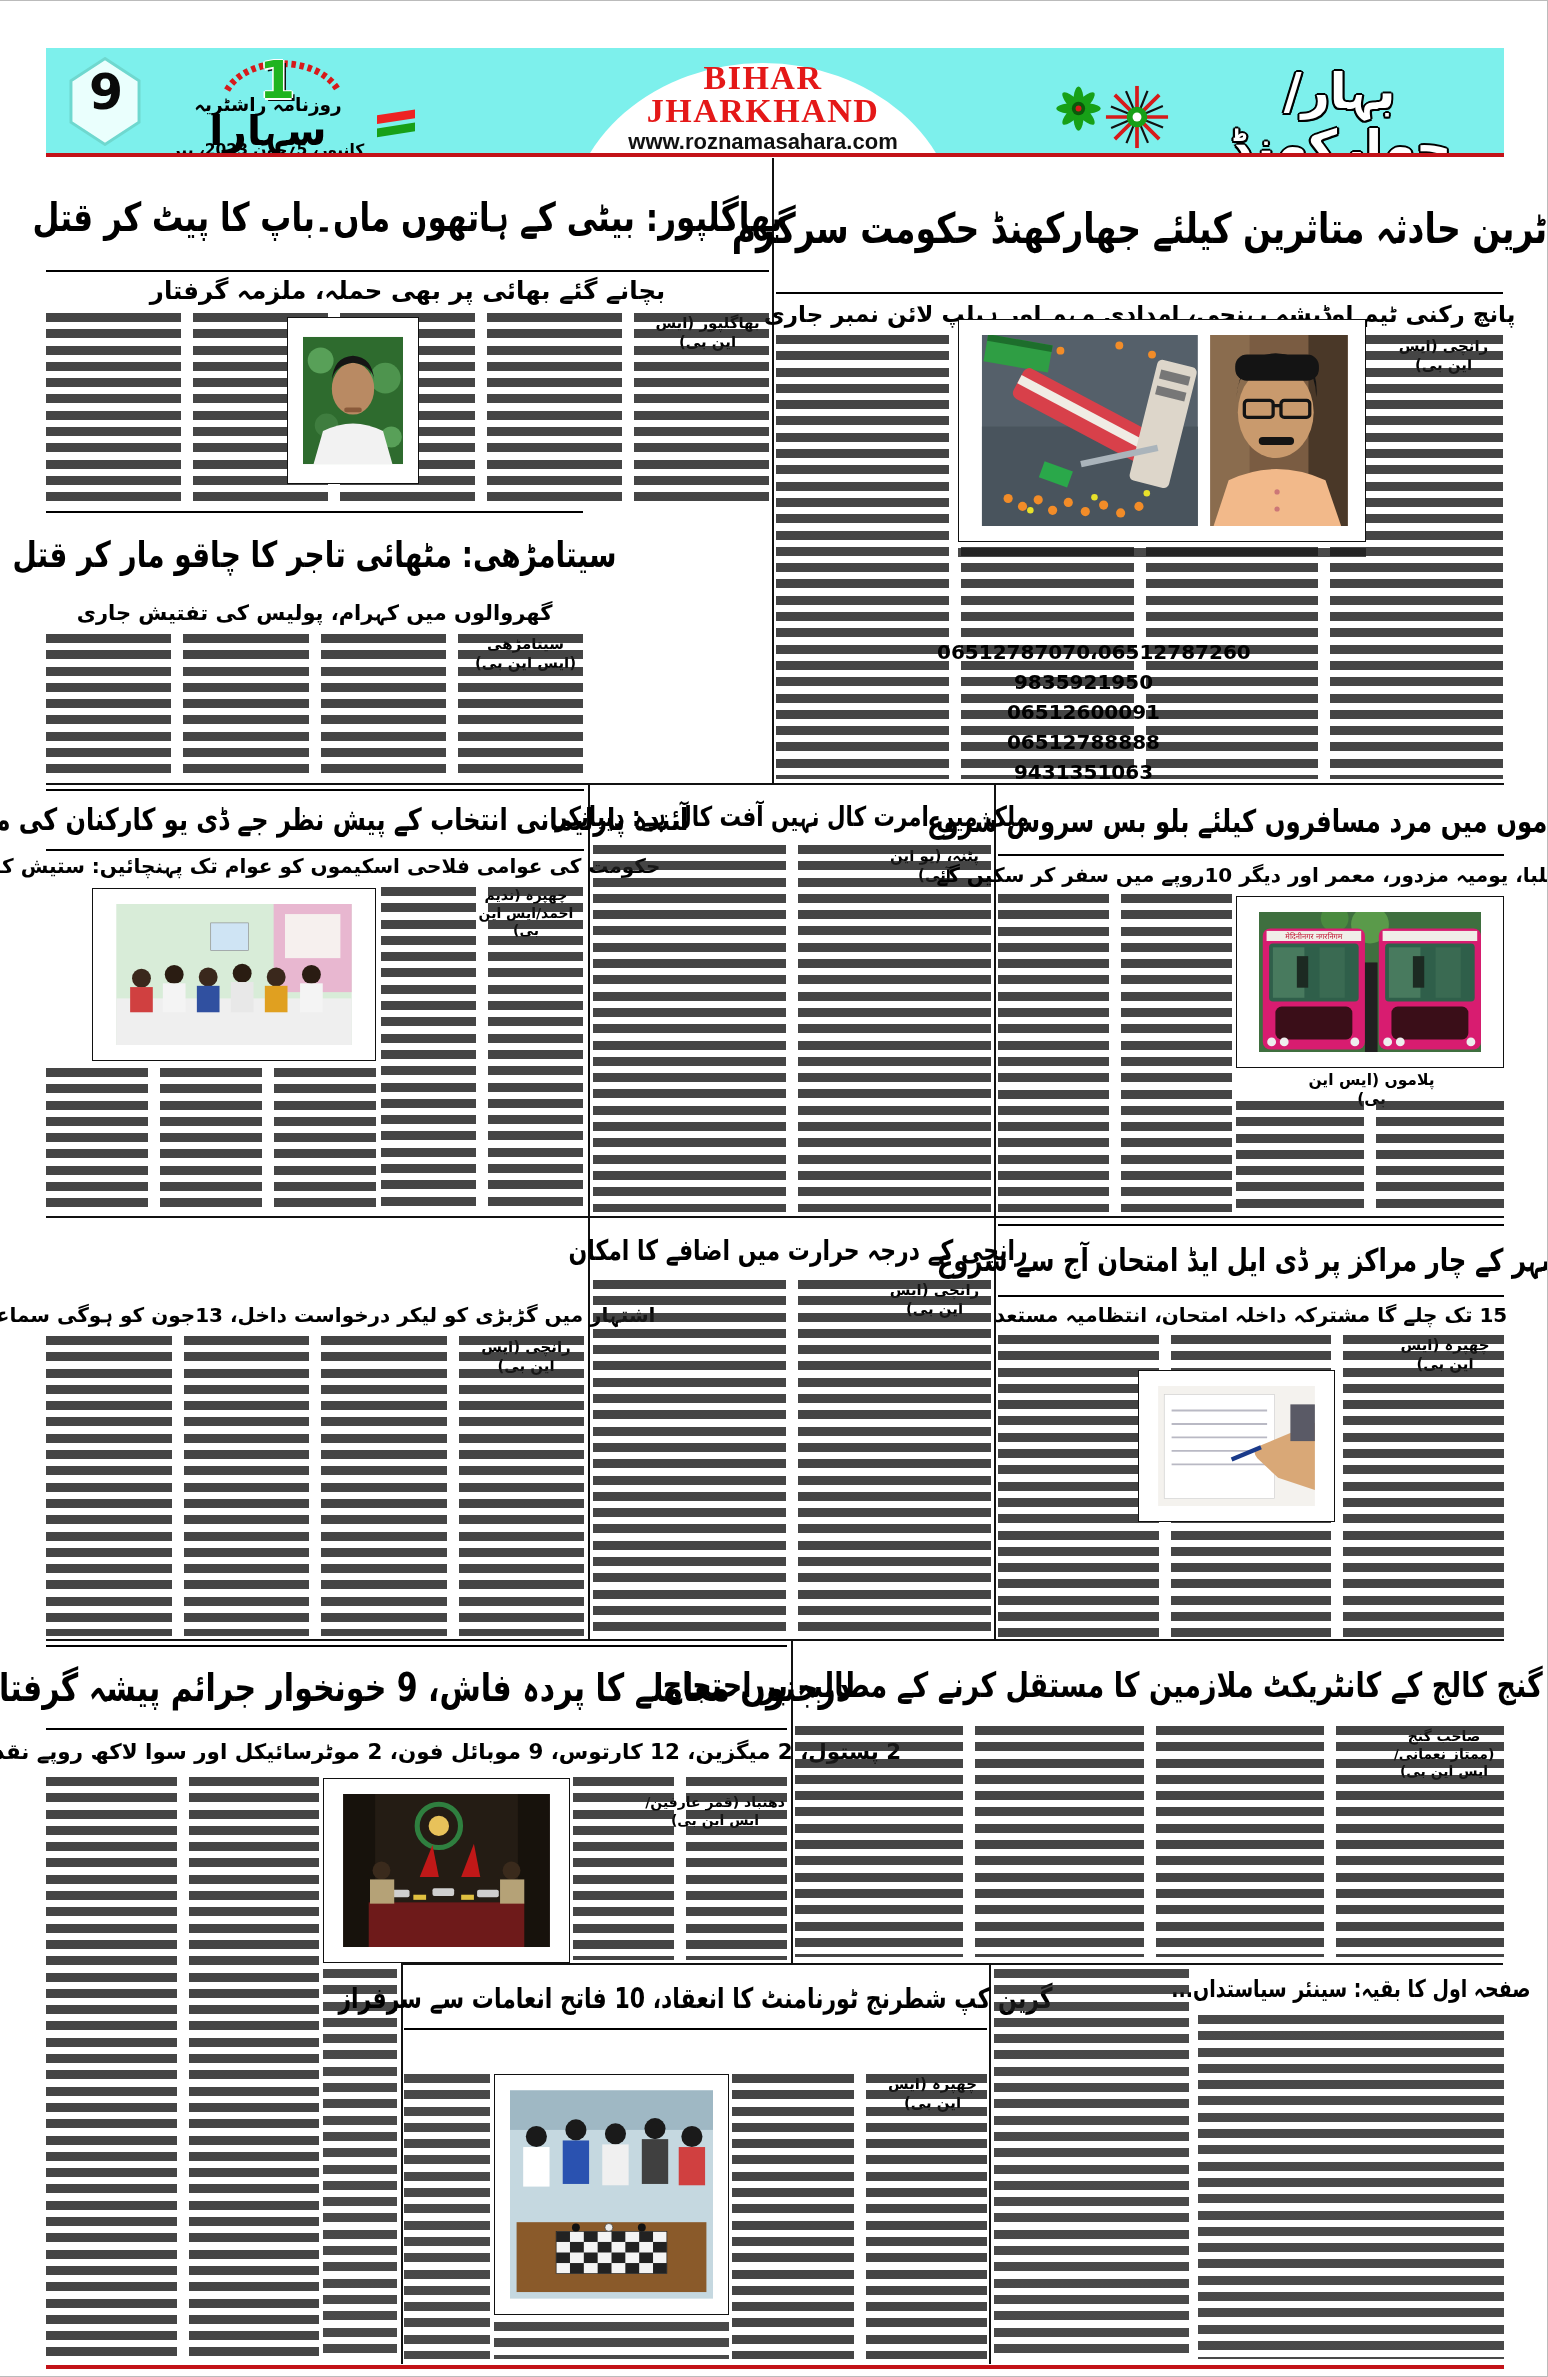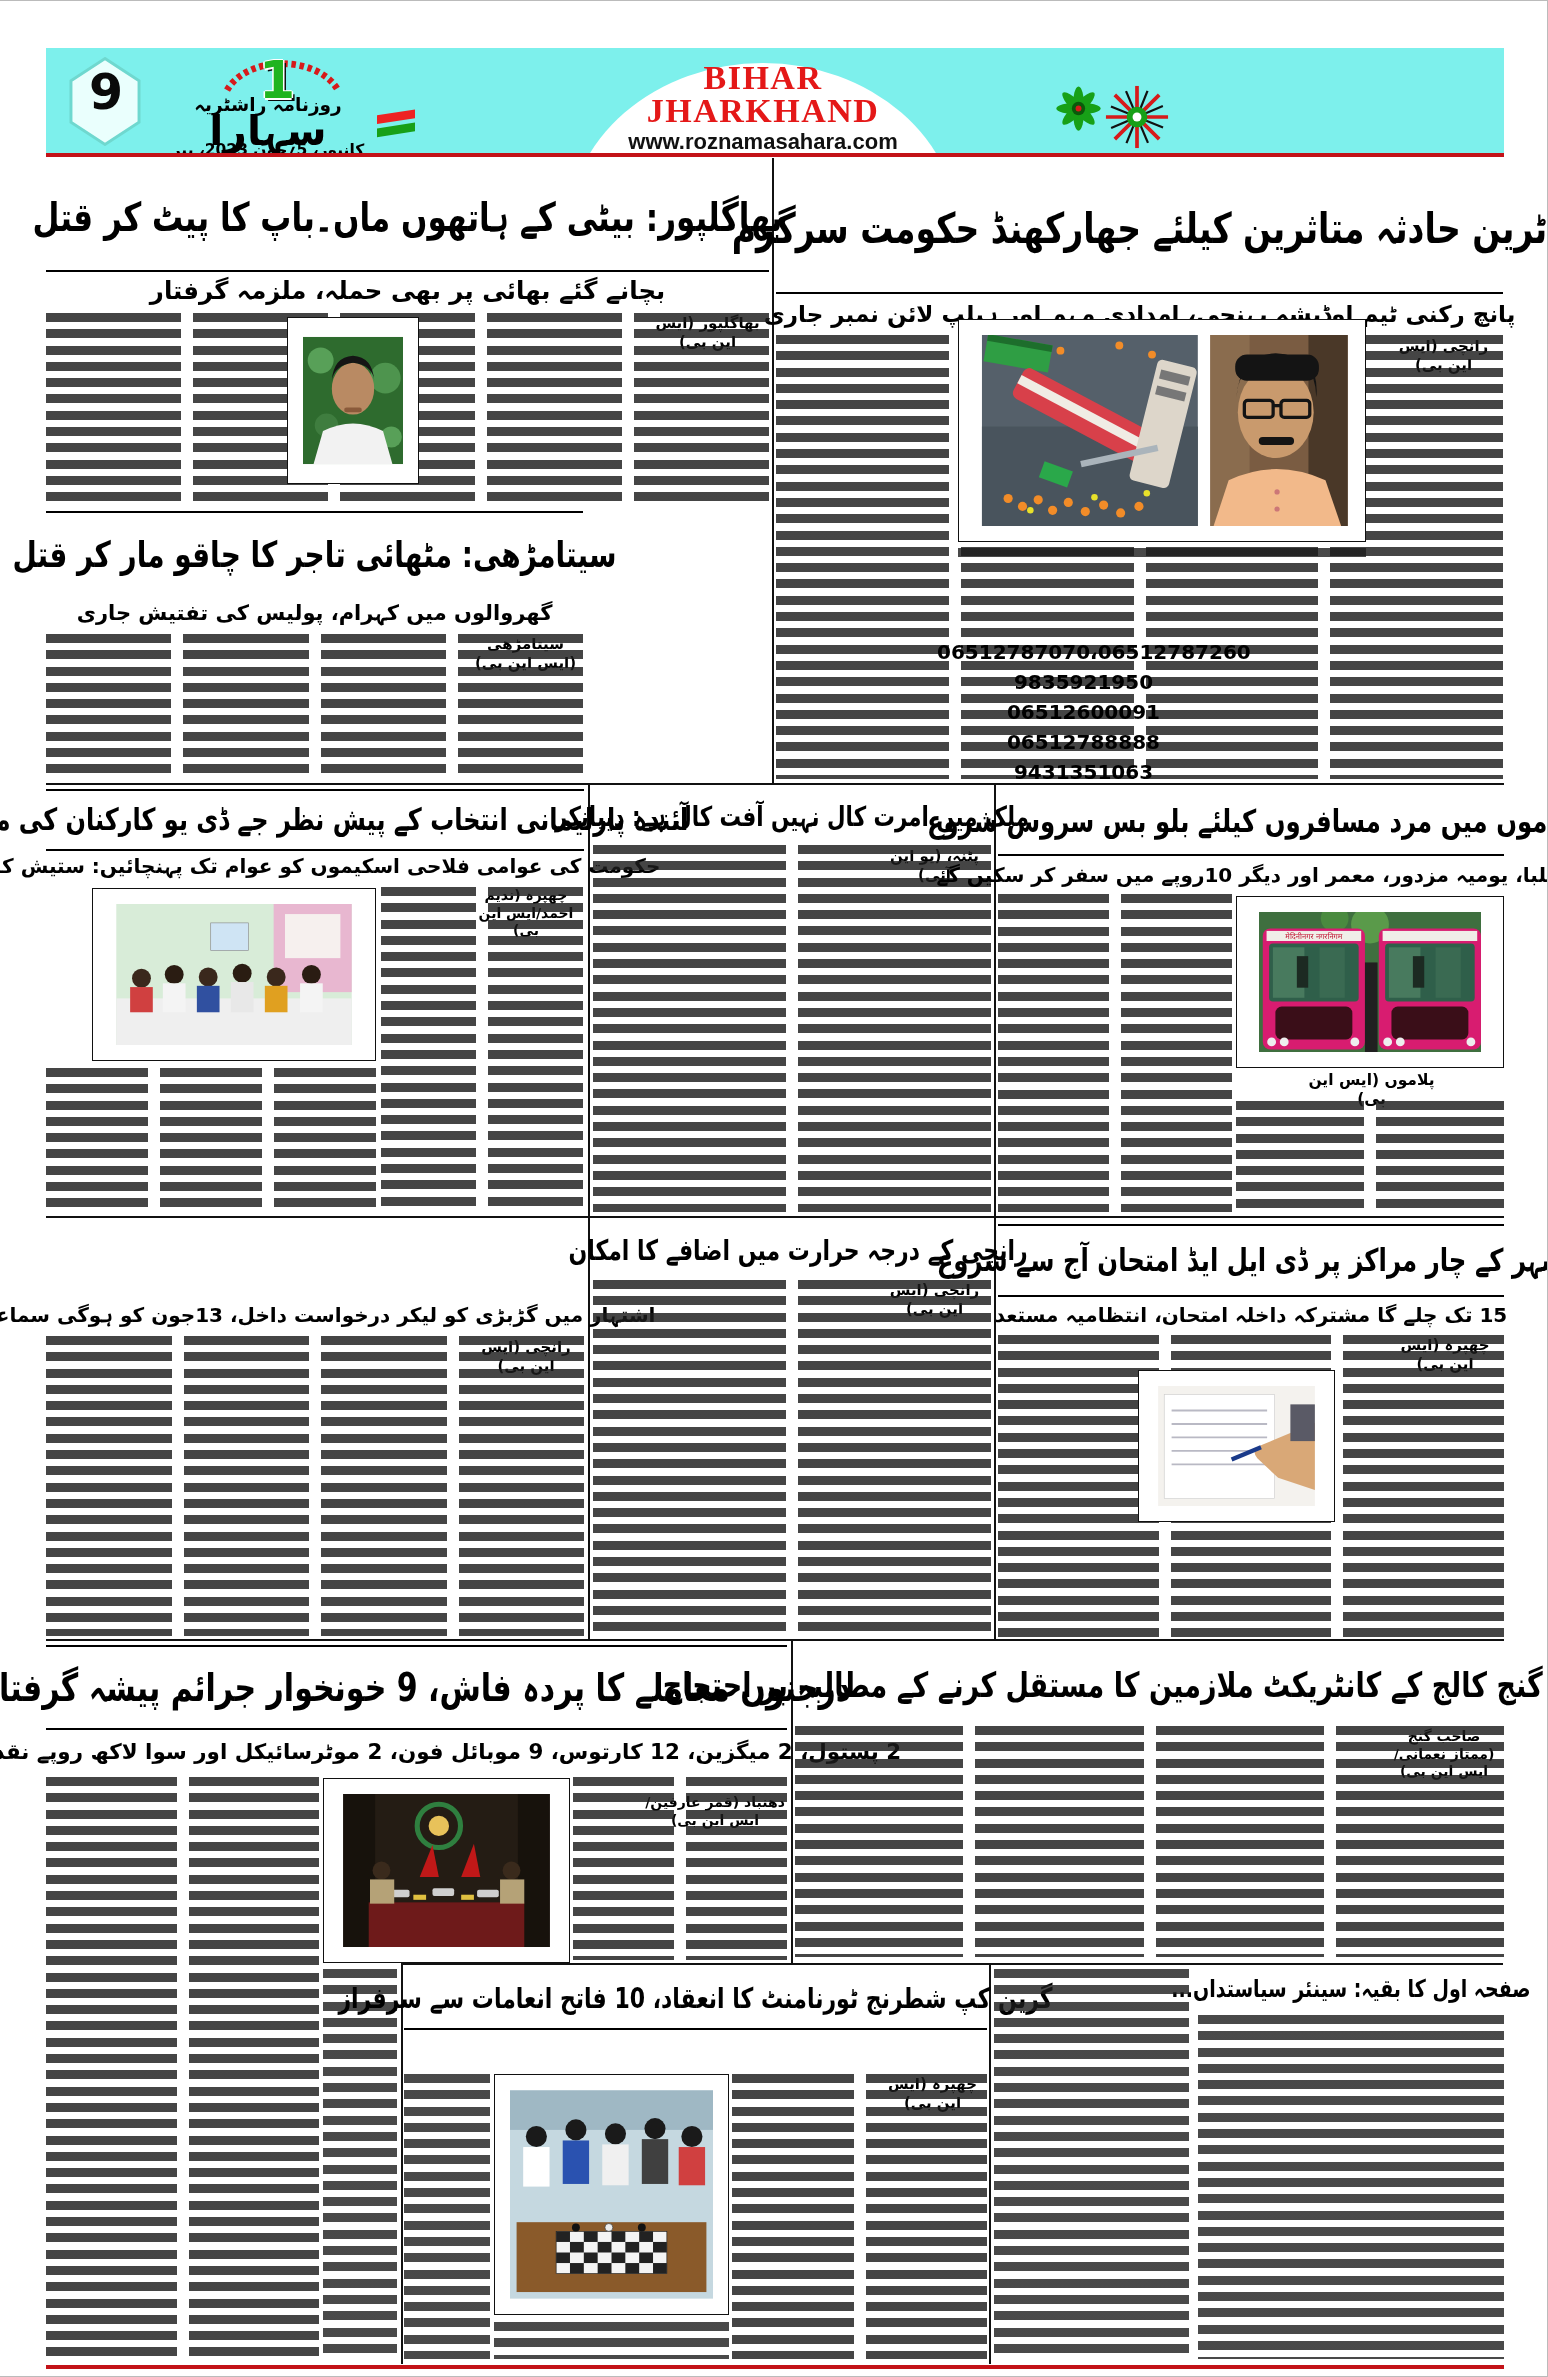--- a/index.html
+++ b/index.html
@@ -89,20 +89,21 @@
         <g stroke="#111" stroke-width="3">
           <line y1="-38" y2="38" transform="rotate(22)"></line>
             <line y1="-38" y2="38" transform="rotate(67)"></line>
           <line y1="-38" y2="38" transform="rotate(112)"></line>
             <line y1="-38" y2="38" transform="rotate(157)"></line>
         </g>
         <circle r="14" fill="#17a017"></circle>
           <circle r="6" fill="#fff"></circle>
       </g>
     </svg>
+    <div class="abs regionur" style="left:1131px;top:15px;width:325px;font-size:49px;text-align:center;">بہار/جھارکھنڈ</div>
   </div>
   <div class="redline abs" style="left:46px;top:152px;width:1458px;height:3.7px;"></div>
 
   <div class="hl" style="left:46px;top:782px;width:1458px;"></div>
   <div class="hl" style="left:46px;top:1215px;width:1458px;"></div>
   <div class="hl" style="left:46px;top:1638px;width:1458px;"></div>
   <div class="hl" style="left:401px;top:1962px;width:1102px;"></div>
   <div class="vl" style="left:772px;top:157px;height:625px;"></div>
   <div class="vl" style="left:588px;top:784px;height:854px;"></div>
   <div class="vl" style="left:994px;top:784px;height:854px;"></div>

